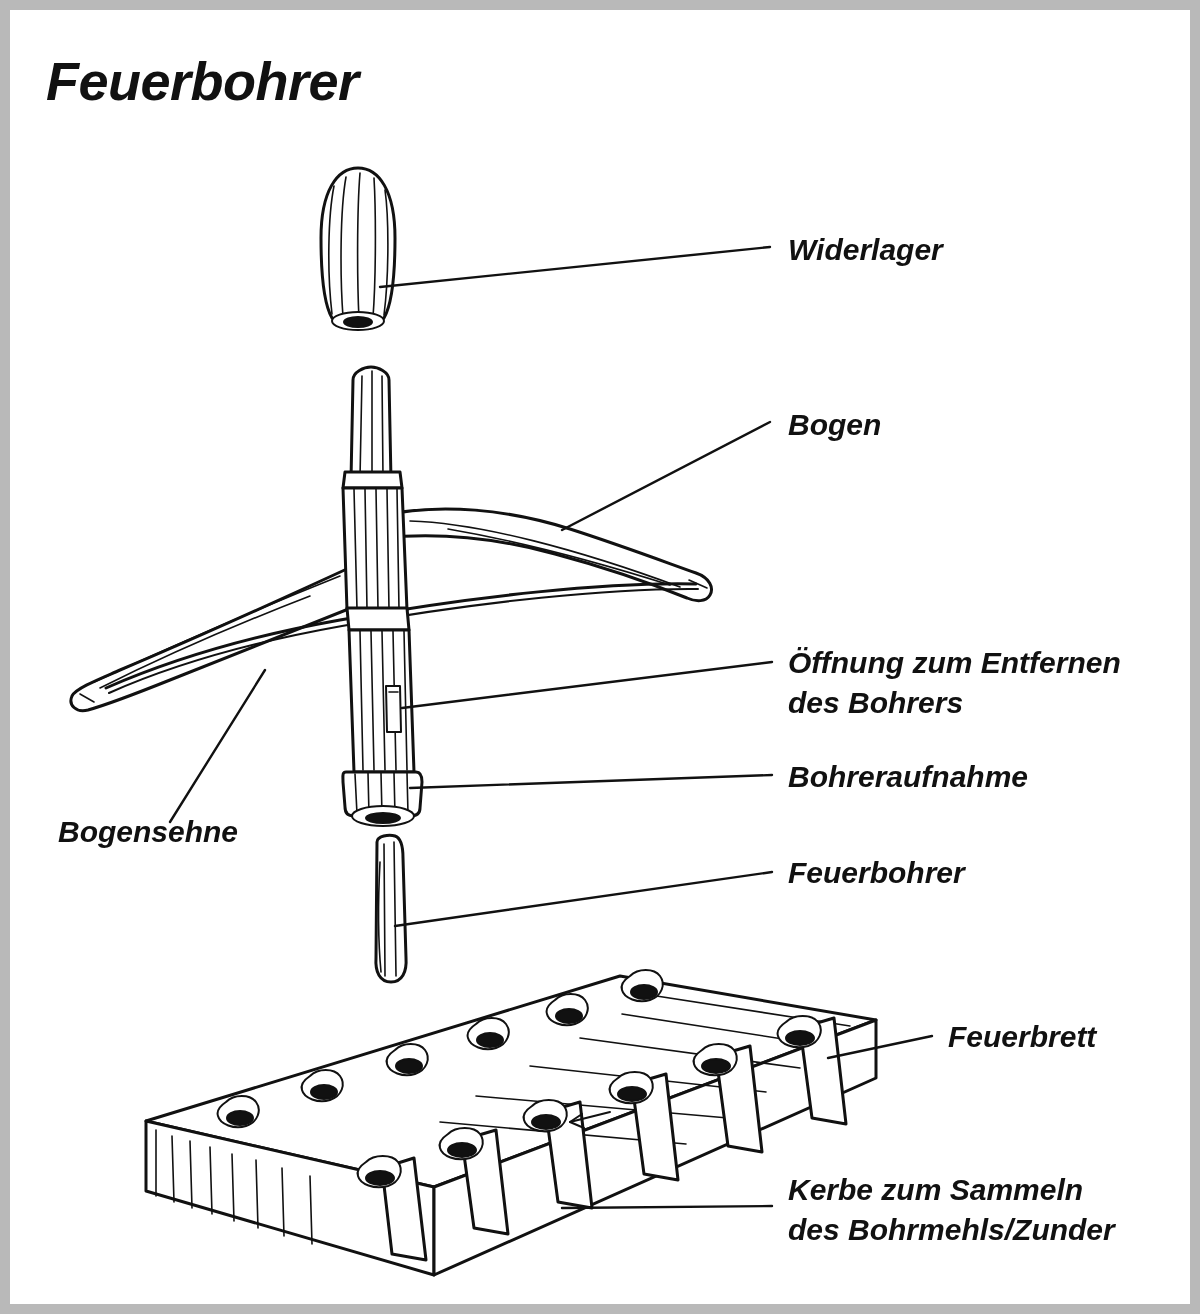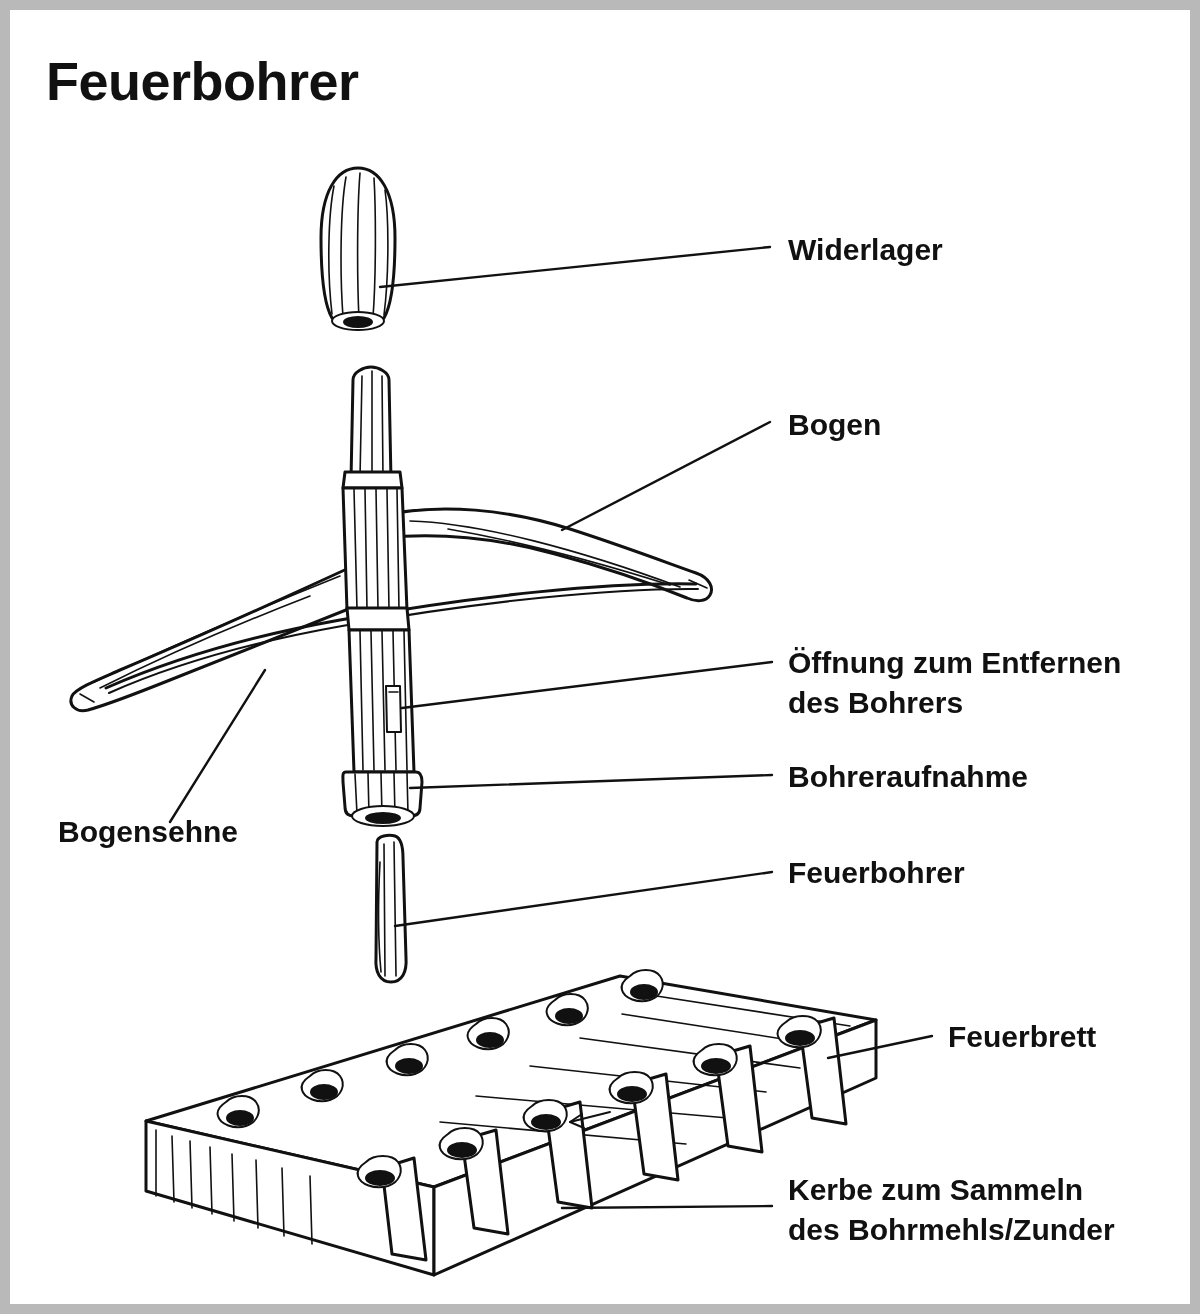--- a/index.html
+++ b/index.html
@@ -12,20 +12,21 @@
     height: 1314px;
     overflow: hidden;
     font-family: "Liberation Sans", sans-serif;
   }
   #page {
     position: relative;
     width: 1200px;
     height: 1314px;
     background: #b9b9b9;
     box-sizing: border-box;
+    font-style: italic;
   }
   #canvas {
     position: absolute;
     left: 10px;
     top: 10px;
     width: 1180px;
     height: 1294px;
     background: #ffffff;
   }
   #diagram-svg {

